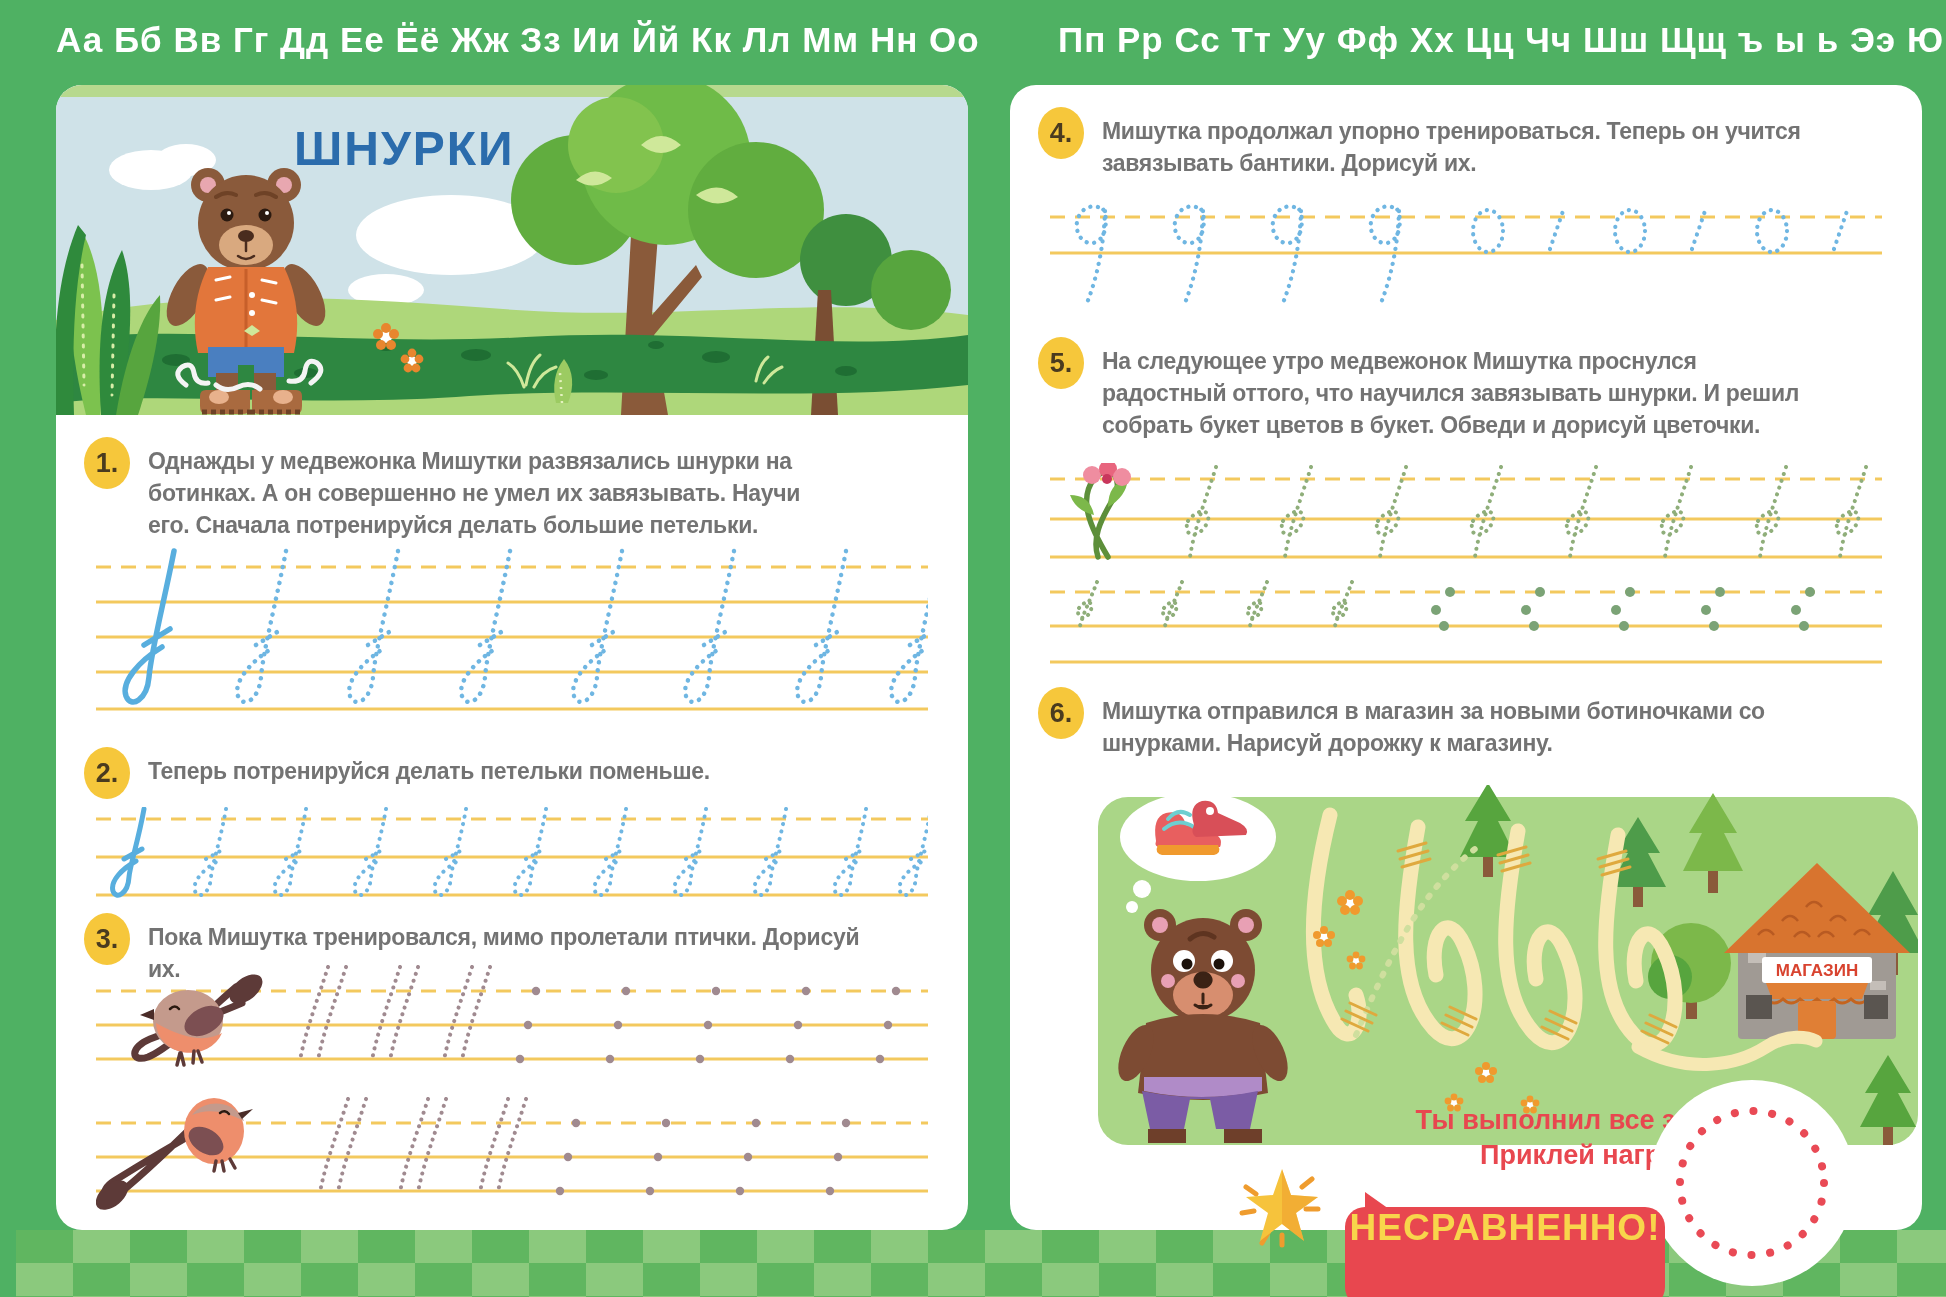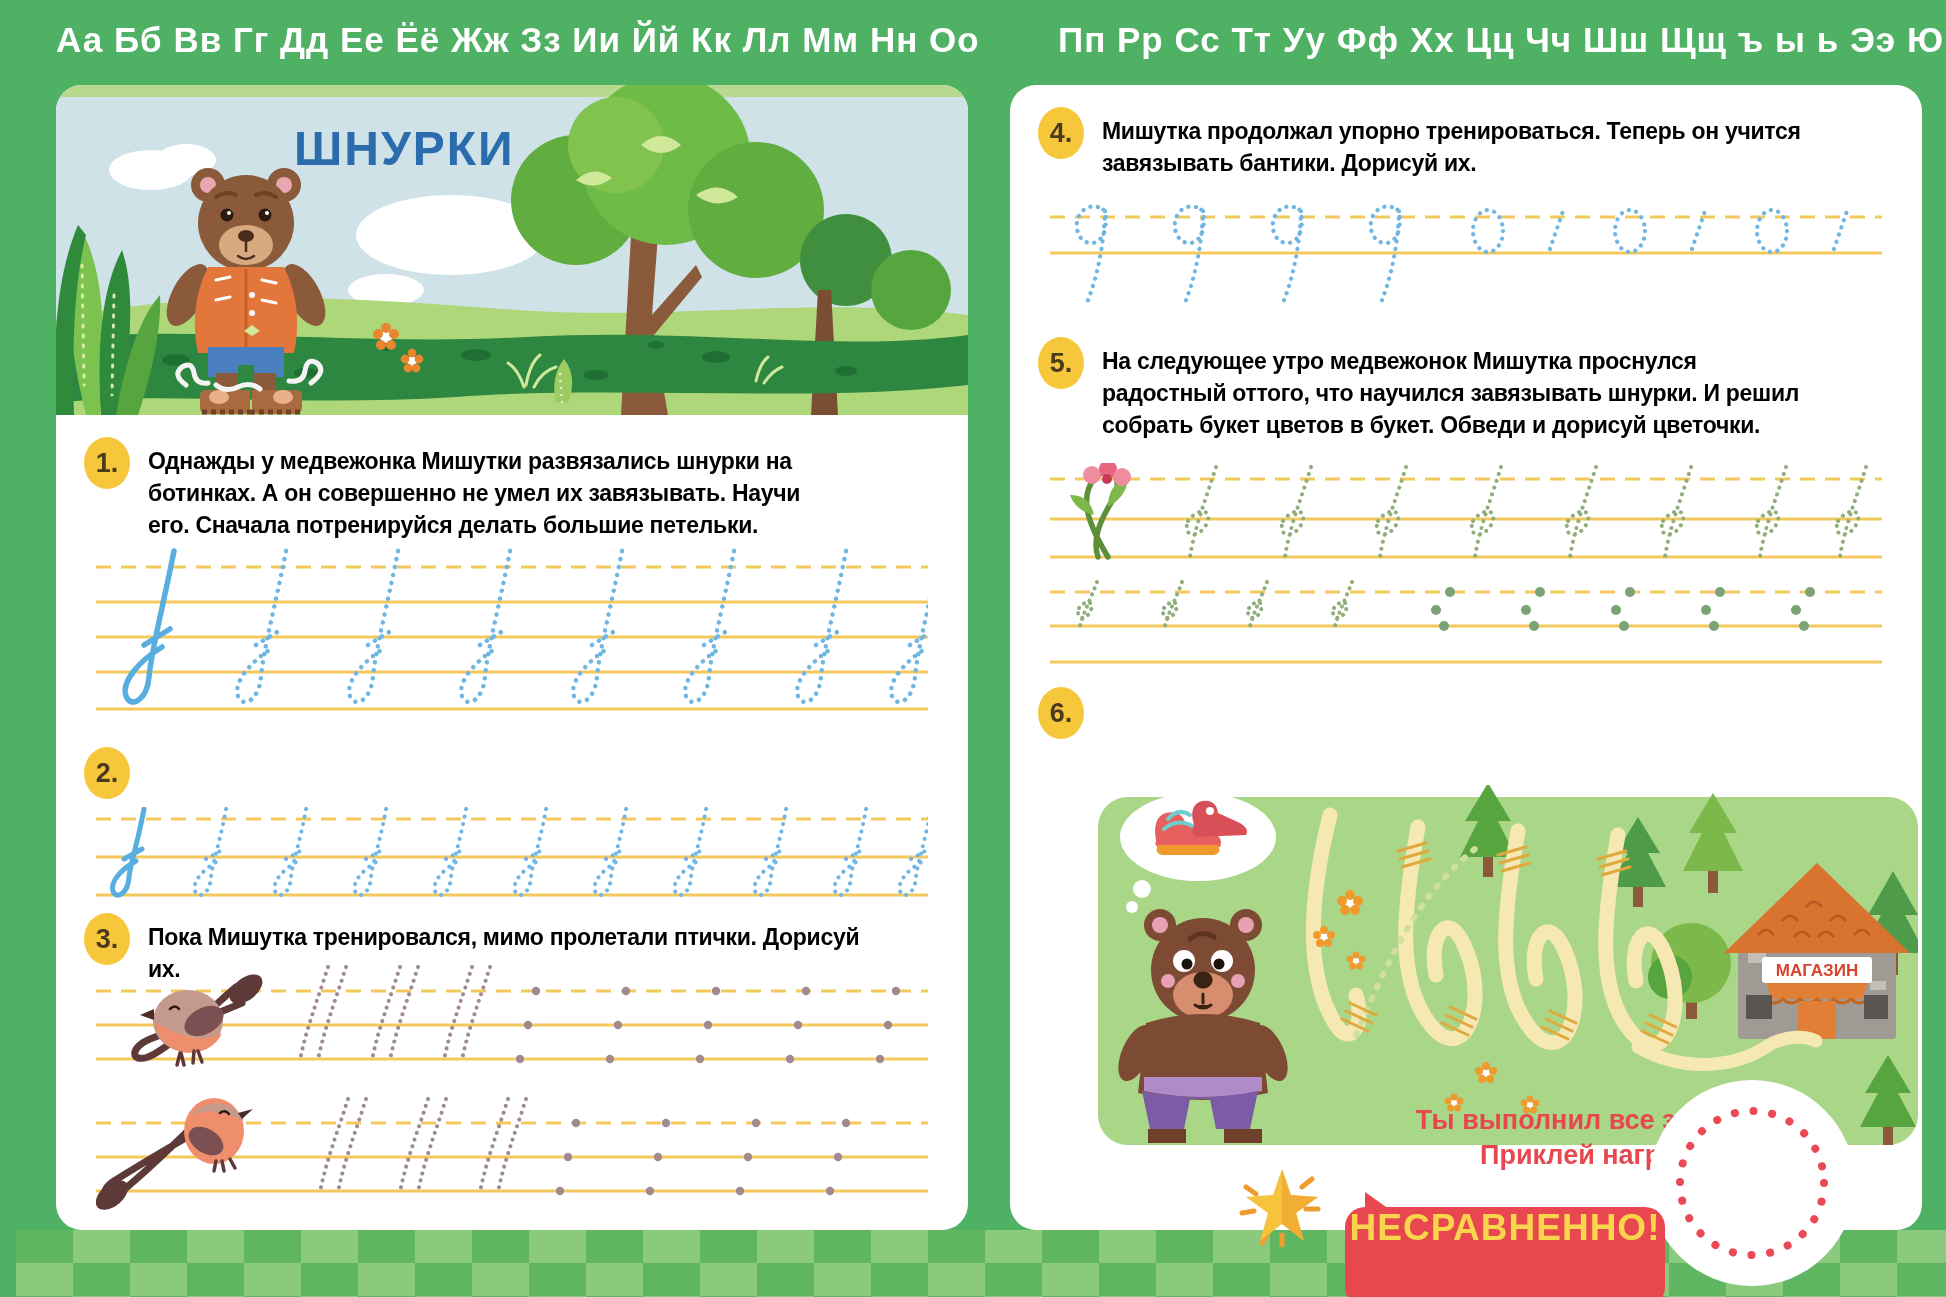--- a/index.html
+++ b/index.html
@@ -24,21 +24,21 @@
   .page-card.right { left:994px; }
 
   .illu-wrap { position:absolute; left:0; top:0; width:912px; height:330px; border-radius:26px 26px 0 0; overflow:hidden; }
 
   .page-title { position:absolute; left:238px; top:36px; width:260px; color:#2b6cac; font-weight:bold; font-size:48px; letter-spacing:2px; }
 
   .task { position:absolute; display:flex; gap:18px; align-items:flex-start; }
   .badge { flex:none; width:46px; height:52px; background:#f6c73b; border-radius:50%;
            display:flex; align-items:center; justify-content:center;
            color:#4a3b1f; font-weight:bold; font-size:27px; }
-  .task-text { font-weight:bold; font-size:23px; letter-spacing:-0.3px; color:#000000; line-height:1.4; padding-top:8px; }
+  .task-text { font-weight:bold; font-size:23px; letter-spacing:-0.3px; color:#737373; line-height:1.4; padding-top:8px; }
 
   .trace { position:absolute; left:40px; }
 
   
   .reward-text { position:absolute; left:352px; top:1018px; width:470px; text-align:center;
                  color:#e8474f; font-weight:bold; font-size:27px; line-height:1.3; }
   .reward-badge { position:absolute; left:335px; top:1122px; width:320px; height:100px; background:#e8474f;
                   border-radius:20px; display:flex; align-items:flex-start; justify-content:center; z-index:6; }
   .reward-badge .tail { position:absolute; top:-15px; left:20px; width:0; height:0;
                   border-bottom:17px solid #e8474f; border-right:24px solid transparent; }
@@ -208,20 +208,21 @@
           <use href="#gBig" x="482"></use>
             <use href="#gBig" x="594"></use>
             <use href="#gBig" x="706"></use>
             <use href="#gBig" x="800"></use>
         </g>
       </svg>
     </div>
 
     <div class="task" style="left:28px; top:662px; width:760px;">
       <div class="badge">2.</div>
+      <div class="task-text" style="width:690px;">Теперь потренируйся делать петельки поменьше.</div>
     </div>
 
     <div class="trace" style="top:722px;">
       <svg width="832" height="100" viewBox="0 0 832 100">
         <defs>
           <path id="gSmall" d="M30,2 C24,35 16,58 15,70 C14,87 2,93 -1,84 C-4,74 8,62 22,54 M10,52 L28,42" fill="none"></path>
         </defs>
         <g stroke="#f3c95e" stroke-width="3">
           <line x1="0" y1="12" x2="832" y2="12" stroke-dasharray="15 10"></line>
           <line x1="0" y1="50" x2="832" y2="50"></line>
@@ -419,20 +420,21 @@
             <use href="#dots3g" x="490"></use>
             <use href="#dots3g" x="580"></use>
             <use href="#dots3g" x="670"></use>
             <use href="#dots3g" x="760"></use>
         </g>
       </svg>
     </div>
 
     <div class="task" style="left:28px; top:602px; width:800px;">
       <div class="badge">6.</div>
+      <div class="task-text" style="width:720px;">Мишутка отправился в магазин за новыми ботиночками со шнурками. Нарисуй дорожку к магазину.</div>
     </div>
 
     <div style="position:absolute; left:88px; top:700px; width:820px; height:360px;">
       <svg width="820" height="360" viewBox="0 0 820 360">
         <rect x="0" y="12" width="820" height="348" rx="30" fill="#aad687"></rect>
 
         <g>
           <g transform="translate(540,60)">
               <rect x="-5" y="40" width="10" height="22" fill="#8a5a3a"></rect>
               <path d="M0,-28 L22,8 L10,8 L28,42 L-28,42 L-10,8 L-22,8 Z" fill="#4e9c4a"></path>

